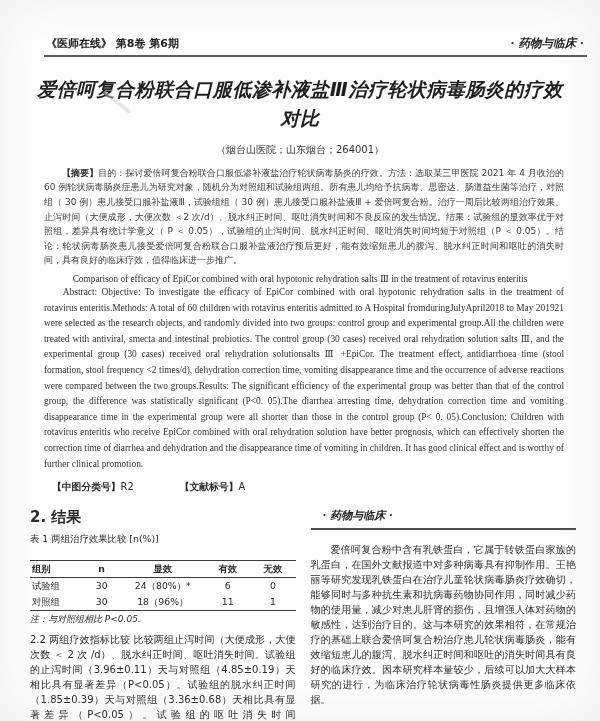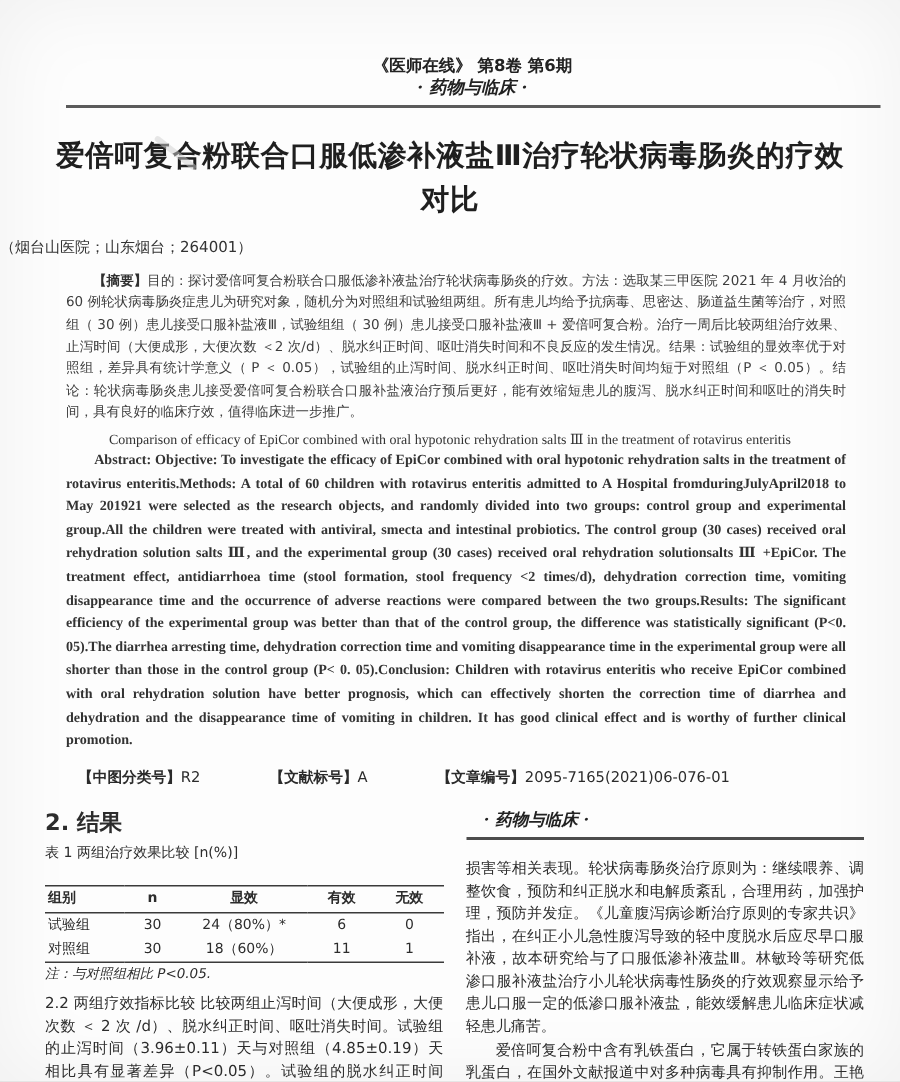--- a/index.html
+++ b/index.html
@@ -5,36 +5,36 @@
   html,body{margin:0;padding:0;background:#d9d9d9;}
   .page{
     width:600px;height:721px;margin:0 auto;position:relative;overflow:hidden;
     background:#fdfdfd;color:#2e2e2e;
     font-family:"DejaVu Sans","Liberation Sans",sans-serif;
     box-shadow:inset 0 0 55px rgba(0,0,0,0.055);
   }
   .artifact{position:absolute;left:100px;top:100px;width:34px;height:4px;background:#cfcfcf;opacity:.5;transform:rotate(38deg);border-radius:2px;}
   
   .page-header{display:flex;justify-content:space-between;align-items:center;
-    padding:36px 16px 3px 46px;font-size:11px;font-weight:bold;color:#222;flex-direction:column;}
+    padding:36px 16px 3px 46px;font-size:11px;font-weight:bold;color:#222;}
   .page-header .section{font-style:italic;font-family:"DejaVu Serif","Liberation Serif",serif;font-size:11.5px;}
   .header-rule{border-top:2.5px solid #5b5b5b;margin:1px 13px 0 44px;}
   
   .title{margin:18px 34px 0;text-align:center;font-size:19px;font-weight:800;
-    line-height:1.55;letter-spacing:.5px;color:#1f1f1f;}
+    line-height:1.55;letter-spacing:.5px;color:#1f1f1f;font-style:italic;}
   .author{text-align:center;font-size:11.5px;margin-top:11px;color:#2a2a2a;}
-  .affiliation{text-align:left;font-size:10px;margin-top:9px;color:#333;}
+  .affiliation{text-align:center;font-size:10px;margin-top:9px;color:#333;}
   
   .abstract-cn{margin:9px 36px 0 44px;font-size:9px;line-height:1.62;text-align:justify;
     text-indent:2em;color:#3d3d3d;}
   .abstract-cn b{color:#303030;}
   .en-caption{text-align:center;font-size:9.3px;margin:5px 40px 0;color:#333;
     font-family:"Liberation Serif","DejaVu Serif",serif;}
   .abstract-en{margin:1px 36px 0 44px;font-size:9.4px;line-height:1.66;text-align:justify;
-    text-indent:2em;color:#333;font-family:"Liberation Serif","DejaVu Serif",serif;font-weight:bold;}
+    text-indent:2em;color:#333;font-family:"Liberation Serif","DejaVu Serif",serif;}
   
   .meta-line{display:flex;margin:9px 0 0 52px;font-size:9.8px;color:#2b2b2b;}
   .meta-line .item{margin-right:46px;white-space:nowrap;text-align:right;}
   .meta-line b{font-weight:bold;}
   
   .columns{display:flex;gap:15px;margin:12px 24px 0 30px;}
   .col{flex:1;min-width:0;font-size:10px;line-height:1.5;text-align:justify;color:#2c2c2c;}
   .col p{margin:0 0 1px;}
   .sec-heading{font-weight:bold;font-size:15px;margin:0 0 2px;}
   .indent{text-indent:2em;}
@@ -66,21 +66,20 @@
   <div class="affiliation">（烟台山医院；山东烟台；264001）</div>
 
   <p class="abstract-cn"><b>【摘要】</b><span>目的：探讨爱倍呵复合粉联合口服低渗补液盐治疗轮状病毒肠炎的疗效。方法：选取某三甲医院 2021 年 4 月收治的 60 例轮状病毒肠炎症患儿为研究对象，随机分为对照组和试验组两组。所有患儿均给予抗病毒、思密达、肠道益生菌等治疗，对照组（ 30 例）患儿接受口服补盐液Ⅲ，试验组组（ 30 例）患儿接受口服补盐液Ⅲ + 爱倍呵复合粉。治疗一周后比较两组治疗效果、止泻时间（大便成形，大便次数 ＜2 次/d）、脱水纠正时间、呕吐消失时间和不良反应的发生情况。结果：试验组的显效率优于对照组，差异具有统计学意义（ P ＜ 0.05），试验组的止泻时间、脱水纠正时间、呕吐消失时间均短于对照组（P ＜ 0.05）。结论：轮状病毒肠炎患儿接受爱倍呵复合粉联合口服补盐液治疗预后更好，能有效缩短患儿的腹泻、脱水纠正时间和呕吐的消失时间，具有良好的临床疗效，值得临床进一步推广。</span></p>
 
   <div class="en-caption">Comparison of efficacy of EpiCor combined with oral hypotonic rehydration salts Ⅲ in the treatment of rotavirus enteritis</div>
   <p class="abstract-en">Abstract: Objective: To investigate the efficacy of EpiCor combined with oral hypotonic rehydration salts in the treatment of rotavirus enteritis.Methods: A total of 60 children with rotavirus enteritis admitted to A Hospital fromduringJulyApril2018 to May 201921 were selected as the research objects, and randomly divided into two groups: control group and experimental group.All the children were treated with antiviral, smecta and intestinal probiotics. The control group (30 cases) received oral rehydration solution salts Ⅲ, and the experimental group (30 cases) received oral rehydration solutionsalts Ⅲ +EpiCor. The treatment effect, antidiarrhoea time (stool formation, stool frequency &lt;2 times/d), dehydration correction time, vomiting disappearance time and the occurrence of adverse reactions were compared between the two groups.Results: The significant efficiency of the experimental group was better than that of the control group, the difference was statistically significant (P&lt;0. 05).The diarrhea arresting time, dehydration correction time and vomiting disappearance time in the experimental group were all shorter than those in the control group (P&lt; 0. 05).Conclusion: Children with rotavirus enteritis who receive EpiCor combined with oral rehydration solution have better prognosis, which can effectively shorten the correction time of diarrhea and dehydration and the disappearance time of vomiting in children. It has good clinical effect and is worthy of further clinical promotion.</p>
 
   <div class="meta-line">
     <span class="item"><b>【中图分类号】</b><span>R2</span></span>
     <span class="item"><b>【文献标号】</b><span>A</span></span>
-    <span class="item"><b>【文章编号】</b><span>2095-7165(2021)06-076-01</span></span>
   </div>
 
   <div class="columns">
 
     <div class="col">
       <div class="sec-heading">2. 结果</div>
 
       <div class="tbl-caption">表 1 两组治疗效果比较 [n(%)]</div>
       <table>
         <thead>
@@ -96,34 +95,33 @@
           <tr>
             <td>试验组</td>
             <td>30</td>
             <td>24（80%）*</td>
             <td>6</td>
             <td>0</td>
           </tr>
           <tr>
             <td>对照组</td>
             <td>30</td>
-            <td>18（60%）</td>
+            <td>18（96%）</td>
             <td>11</td>
             <td>1</td>
           </tr>
         </tbody>
       </table>
       <div class="tbl-note">注：与对照组相比 P&lt;0.05.</div>
 
       <p>2.2 两组疗效指标比较 比较两组止泻时间（大便成形，大便次数 ＜ 2 次 /d）、脱水纠正时间、呕吐消失时间。试验组的止泻时间（3.96±0.11）天与对照组（4.85±0.19）天相比具有显著差异（P&lt;0.05）。试验组的脱水纠正时间（1.85±0.39）天与对照组（3.36±0.68）天相比具有显著差异（P&lt;0.05）。试验组的呕吐消失时间（1.20±0.36）天与对照组（1.98±0.24）天相比具有显著差异（P&lt;0.05）。见表 2</p>
 
     </div>
 
     <div class="col">
       <div class="col-banner">· 药物与临床 ·</div>
       <div class="col-banner-rule"></div>
-      <p>损害等相关表现。轮状病毒肠炎治疗原则为：继续喂养、调整饮食，预防和纠正脱水和电解质紊乱，合理用药，加强护理，预防并发症。《儿童腹泻病诊断治疗原则的专家共识》指出，在纠正小儿急性腹泻导致的轻中度脱水后应尽早口服补液，故本研究给与了口服低渗补液盐Ⅲ。林敏玲等研究低渗口服补液盐治疗小儿轮状病毒性肠炎的疗效观察显示给予患儿口服一定的低渗口服补液盐，能效缓解患儿临床症状减轻患儿痛苦。</p>
       <p class="indent">爱倍呵复合粉中含有乳铁蛋白，它属于转铁蛋白家族的乳蛋白，在国外文献报道中对多种病毒具有抑制作用。王艳丽等研究发现乳铁蛋白在治疗儿童轮状病毒肠炎疗效确切，能够同时与多种抗生素和抗病毒药物协同作用，同时减少药物的使用量，减少对患儿肝肾的损伤，且增强人体对药物的敏感性，达到治疗目的。这与本研究的效果相符，在常规治疗的基础上联合爱倍呵复合粉治疗患儿轮状病毒肠炎，能有效缩短患儿的腹泻、脱水纠正时间和呕吐的消失时间具有良好的临床疗效。因本研究样本量较少，后续可以加大大样本研究的进行，为临床治疗轮状病毒性肠炎提供更多临床依据。</p>
 
     </div>
 
   </div>
 </div>
 
 </body></html>

